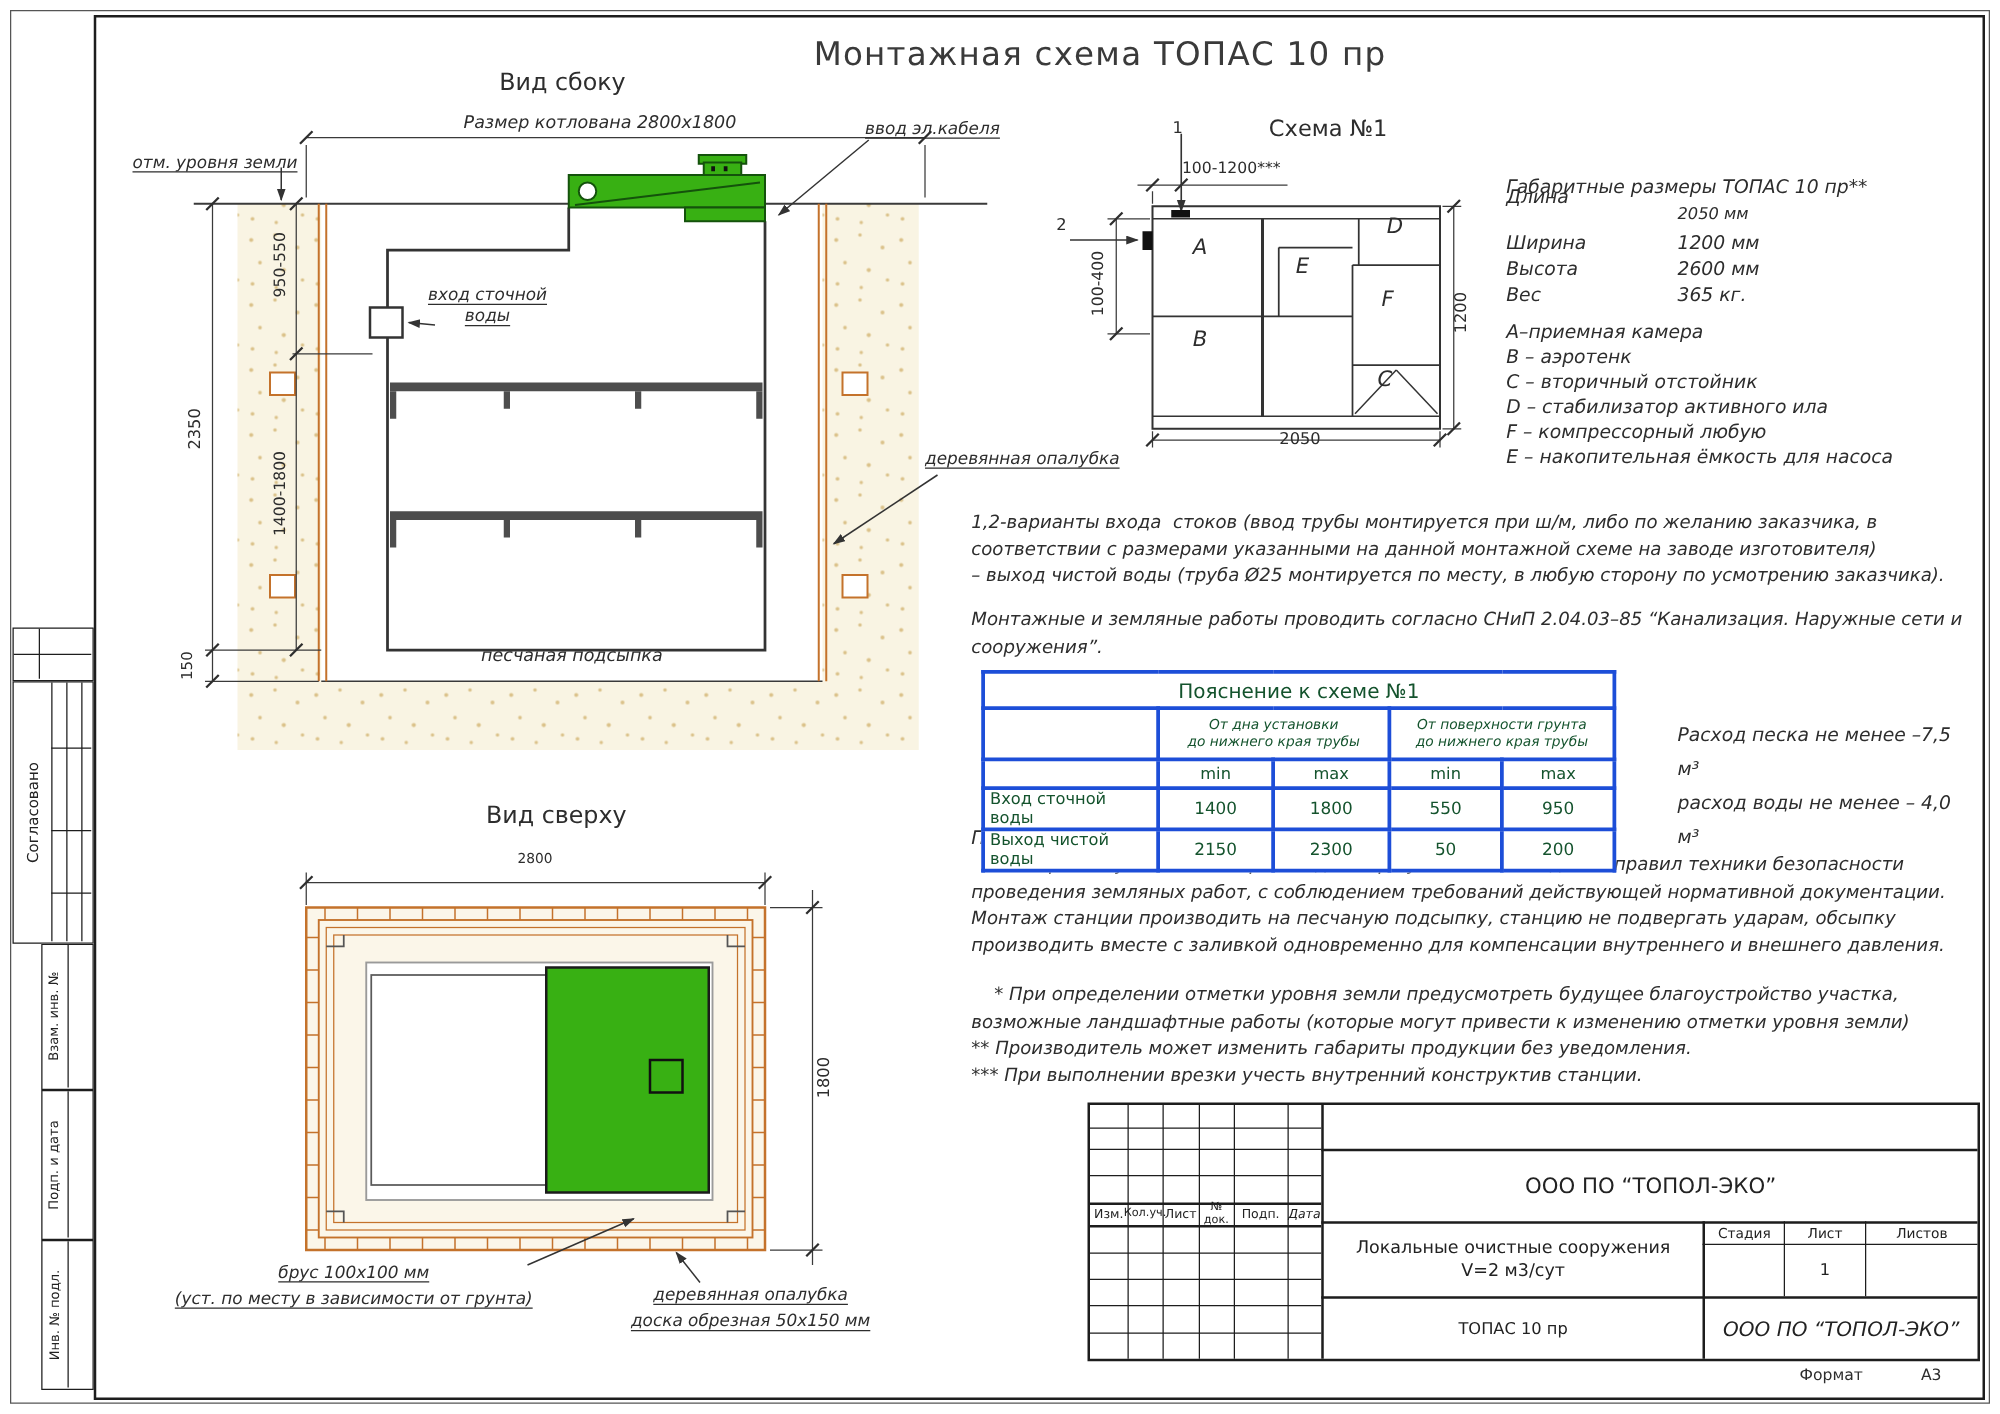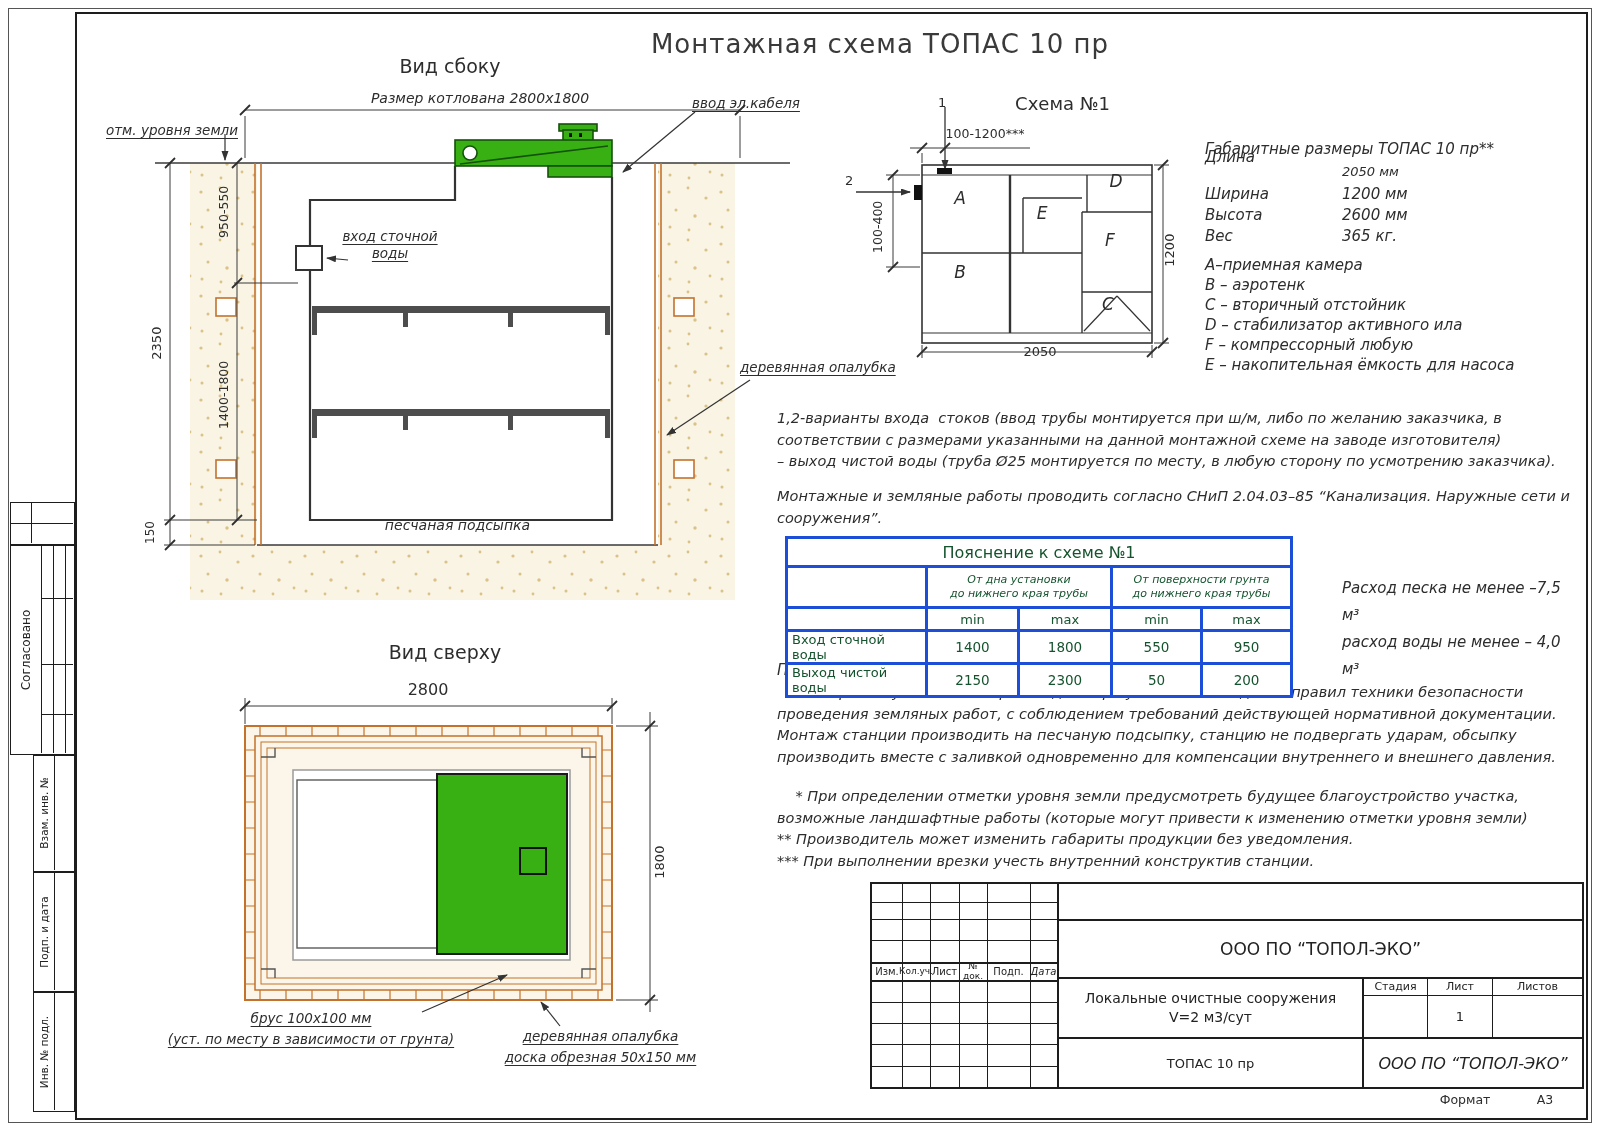--- a/index.html
+++ b/index.html
@@ -310,23 +310,23 @@
       <line x1="485" y1="101" x2="495" y2="91"></line>
         <line x1="485" y1="375" x2="495" y2="365"></line>
     </g>
     <g stroke="#333" stroke-width="1.2" fill="none">
       <line x1="262" y1="382" x2="347" y2="345" marker-end="url(#arr3)"></line>
       <line x1="400" y1="396" x2="381" y2="372" marker-end="url(#arr3)"></line>
     </g>
   </svg>
 
   <span class="lbl ctr" style="left:370px;top:641px;width:150px;font-size:19px;">Вид сверху</span>
-  <span class="lbl ctr" style="left:393px;top:680px;width:70px;font-size:16px;">2800</span>
+  <span class="lbl ctr" style="left:393px;top:680px;width:70px;font-size:11px;">2800</span>
   <span class="lbl rot ctr" style="left:620px;top:854px;width:80px;font-size:13px;">1800</span>
-  <span class="lbl it ctr ul pre" style="left:136px;top:1008px;width:350px;font-size:13.5px;line-height:21px;">брус 100х100 мм
+  <span class="lbl it ctr ul pre" style="left:108px;top:1008px;width:350px;font-size:13.5px;line-height:21px;">брус 100х100 мм
 (уст. по месту в зависимости от грунта)</span>
   <span class="lbl it ctr ul pre" style="left:478px;top:1026px;width:245px;font-size:13.5px;line-height:21px;">деревянная опалубка
 доска обрезная 50х150 мм</span>
 
   <div id="stamp">
 
     <div class="ln" style="left:30px;top:0;width:1px;height:203px;"></div>
     <div class="ln" style="left:58px;top:0;width:1px;height:203px;"></div>
     <div class="ln" style="left:87px;top:0;width:1px;height:203px;"></div>
     <div class="ln" style="left:115px;top:0;width:1px;height:203px;"></div>

